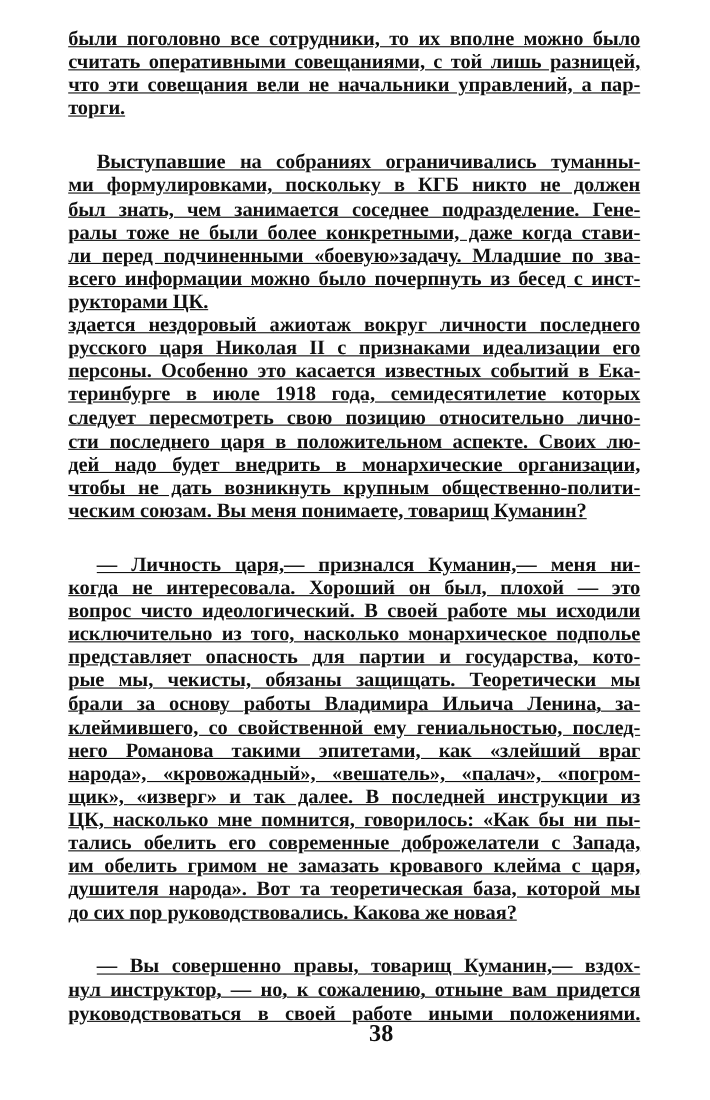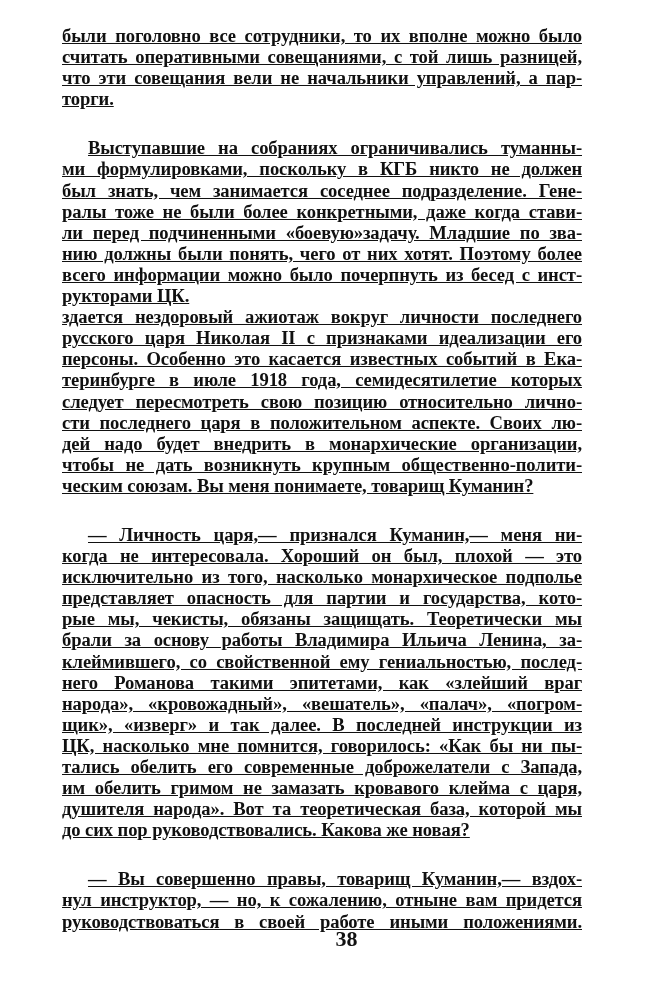--- a/index.html
+++ b/index.html
@@ -58,34 +58,34 @@
 <div class="page" id="page-body">
     <span class="line">были поголовно все сотрудники, то их вполне можно было</span>
     <span class="line">считать оперативными совещаниями, с той лишь разницей,</span>
     <span class="line">что эти совещания вели не начальники управлений, а пар-</span>
     <span class="line last">торги.</span>
     <span class="line indent">Выступавшие на собраниях ограничивались туманны-</span>
     <span class="line">ми формулировками, поскольку в КГБ никто не должен</span>
     <span class="line">был знать, чем занимается соседнее подразделение. Гене-</span>
     <span class="line">ралы тоже не были более конкретными, даже когда стави-</span>
     <span class="line">ли перед подчиненными «боевую»задачу. Младшие по зва-</span>
-    <span class="line">нию должны были понять, чего от них хотят. Поэтому более</span>
     <span class="line">всего информации можно было почерпнуть из бесед с инст-</span>
     <span class="line last">рукторами ЦК.</span>
     <span class="line">здается нездоровый ажиотаж вокруг личности последнего</span>
     <span class="line">русского царя Николая II с признаками идеализации его</span>
     <span class="line">персоны. Особенно это касается известных событий в Ека-</span>
     <span class="line">теринбурге в июле 1918 года, семидесятилетие которых</span>
     <span class="line">следует пересмотреть свою позицию относительно лично-</span>
     <span class="line">сти последнего царя в положительном аспекте. Своих лю-</span>
     <span class="line">дей надо будет внедрить в монархические организации,</span>
     <span class="line">чтобы не дать возникнуть крупным общественно-полити-</span>
     <span class="line last">ческим союзам. Вы меня понимаете, товарищ Куманин?</span>
     <span class="line indent">— Личность царя,— признался Куманин,— меня ни-</span>
     <span class="line">когда не интересовала. Хороший он был, плохой — это</span>
+    <span class="line">вопрос чисто идеологический. В своей работе мы исходили</span>
     <span class="line">исключительно из того, насколько монархическое подполье</span>
     <span class="line">представляет опасность для партии и государства, кото-</span>
     <span class="line">рые мы, чекисты, обязаны защищать. Теоретически мы</span>
     <span class="line">брали за основу работы Владимира Ильича Ленина, за-</span>
     <span class="line">клеймившего, со свойственной ему гениальностью, послед-</span>
     <span class="line">него Романова такими эпитетами, как «злейший враг</span>
     <span class="line">народа», «кровожадный», «вешатель», «палач», «погром-</span>
     <span class="line">щик», «изверг» и так далее. В последней инструкции из</span>
     <span class="line">ЦК, насколько мне помнится, говорилось: «Как бы ни пы-</span>
     <span class="line">тались обелить его современные доброжелатели с Запада,</span>

